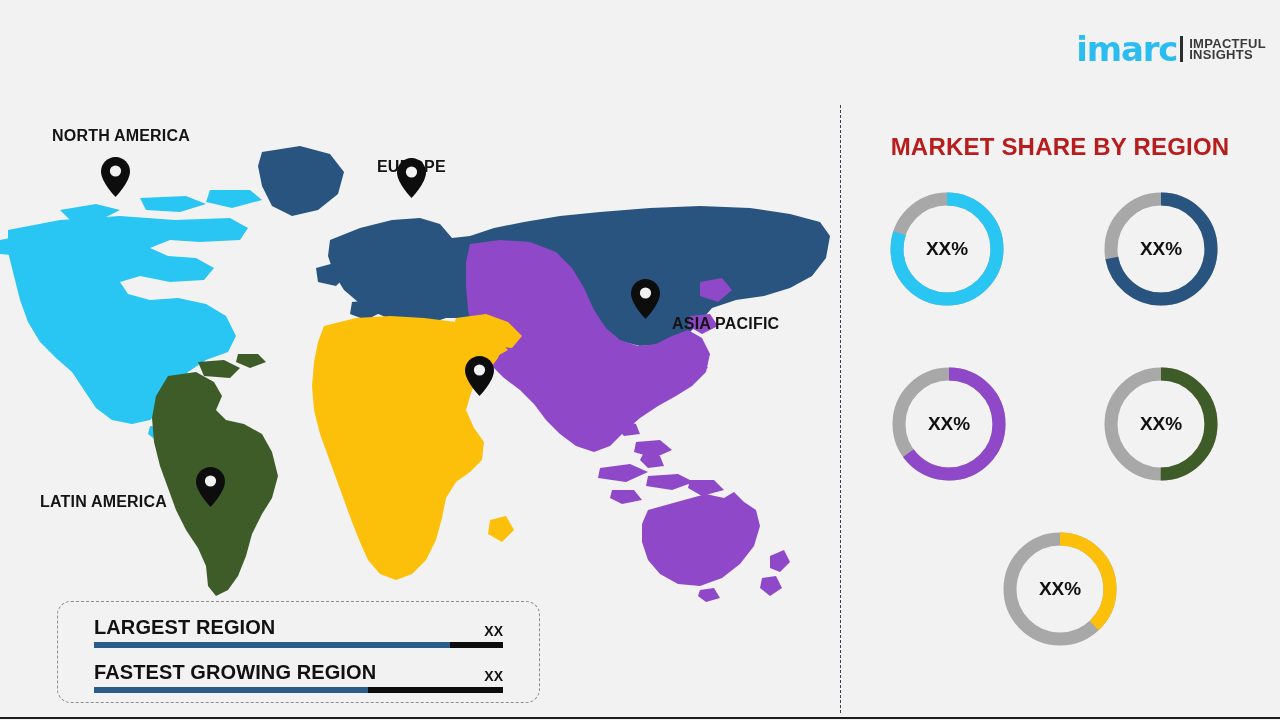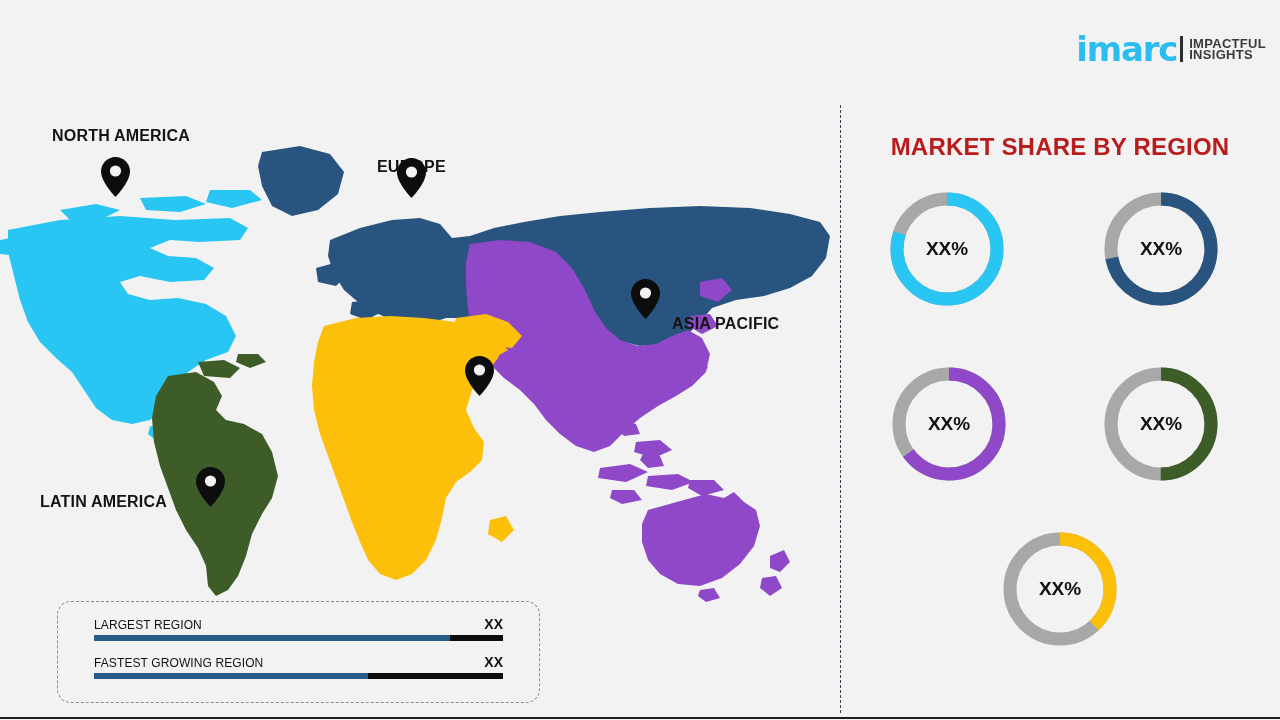--- a/index.html
+++ b/index.html
@@ -144,22 +144,22 @@
     padding: 14px 36px 0 36px;
   }
   .legend-row { margin-bottom: 13px; }
   .legend-head {
     display: flex;
     justify-content: space-between;
     align-items: flex-end;
     margin-bottom: 3px;
   }
   .legend-name {
-    font-size: 12px;
-    font-weight: normal;
+    font-size: 20px;
+    font-weight: bold;
     color: #111111;
     letter-spacing: 0.1px;
   }
   .legend-value {
     font-size: 14px;
     font-weight: bold;
     color: #111111;
   }
   .legend-track {
     position: relative;

